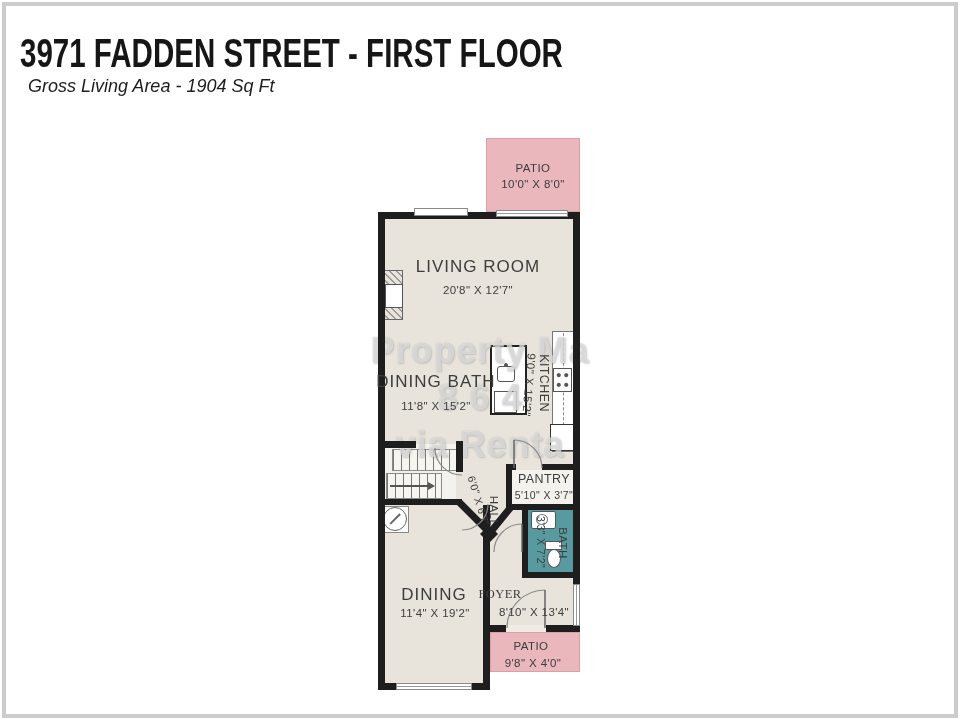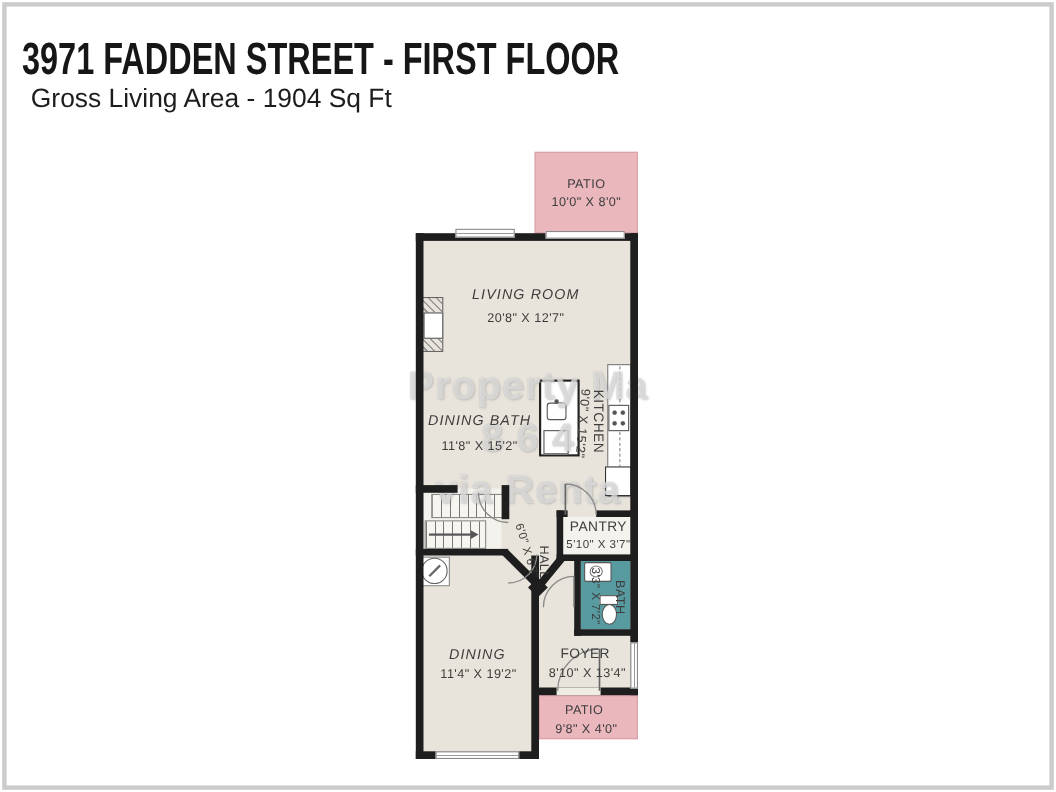--- a/index.html
+++ b/index.html
@@ -3,21 +3,21 @@
 <meta charset="utf-8">
 <style>
   html,body { margin:0; padding:0; background:#fff; }
   .canvas { position:relative; width:960px; height:720px; background:#ffffff; overflow:hidden;
             font-family:"Liberation Sans", sans-serif; }
   .frame { position:absolute; inset:2px; border:4px solid #cbcbcb; z-index:50; pointer-events:none; }
 
   
   .title { position:absolute; left:20px; top:30px; font-size:41px; font-weight:800; color:#161616;
            white-space:nowrap; transform:scaleX(0.72); transform-origin:left top; letter-spacing:0px; z-index:40; }
-  .sub { position:absolute; font-size:24px; color:#1d1d1d; white-space:nowrap; z-index:40; }
+  .sub { position:absolute; font-size:18px; color:#1d1d1d; white-space:nowrap; z-index:40;font-style:italic; }
   .sub1 { left:28px; top:76px; }
   .sub2 { left:30px; top:102px; }
 
   
   .fill { position:absolute; z-index:1; }
   .floor { background:#e8e4db; }
   .lightfloor { background:#f4f2ec; }
   .patio { background:#eab7bd; border:1px solid #d9a0a8; box-sizing:border-box; }
   .bathfill { background:#579ba1; }
   .wall { position:absolute; background:#1e1e1e; z-index:10; }
@@ -33,21 +33,21 @@
   .win { position:absolute; z-index:11; background:#fff; border:1px solid #8a8a8a; box-sizing:border-box; }
   .win-h { background-image:linear-gradient(180deg,transparent 44%,#999 44%,#999 58%,transparent 58%); }
   .win-v { background-image:linear-gradient(90deg,transparent 44%,#999 44%,#999 58%,transparent 58%); }
 
   svg.overlay { position:absolute; left:0; top:0; z-index:12; pointer-events:none; }
 
   
   .lbl { position:absolute; z-index:20; color:#3d3d3d; white-space:nowrap;
          transform:translate(-50%,-50%); letter-spacing:0.4px; text-align:center; }
   .nm { font-size:12.5px; } .dm { font-size:11.5px; }
-  .nm-big { font-size:13px; letter-spacing:1px;font-style:italic; }
+  .nm-big { font-size:17px; letter-spacing:1px; }
   .r90 { transform:translate(-50%,-50%) rotate(90deg); }
   .r95 { transform:translate(-50%,-50%) rotate(95deg); }
   .r73 { transform:translate(-50%,-50%) rotate(73deg); }
 
   
   .arrow-line { position:absolute; z-index:4; height:2px; background:#555; }
   .arrow-head { position:absolute; z-index:4; width:0; height:0;
                 border-left:7px solid #555; border-top:4px solid transparent; border-bottom:4px solid transparent; }
 
   
@@ -176,18 +176,18 @@
 
   <div class="lbl dm r90" style="left:494px;top:511px;">HALL</div>
   <div class="lbl r73" style="left:479px;top:501px;font-size:10.5px;">6'0" X 6'7"</div>
 
   <div class="lbl dm r90" style="left:563px;top:543px;">BATH</div>
   <div class="lbl r90" style="left:541px;top:542px;font-size:10.5px;">3'3" X 7'2"</div>
 
   <div class="lbl nm-big" style="left:434px;top:595px;">DINING</div>
   <div class="lbl dm" style="left:435px;top:613px;">11'4" X 19'2"</div>
 
-  <div class="lbl nm" style="left:532px;top:594px;">FOYER</div>
+  <div class="lbl nm" style="left:500px;top:594px;font-family:Liberation Serif, serif;">FOYER</div>
   <div class="lbl dm" style="left:534px;top:612px;">8'10" X 13'4"</div>
 
   <div class="lbl dm" style="left:531px;top:646px;">PATIO</div>
   <div class="lbl dm" style="left:533px;top:663px;">9'8" X 4'0"</div>
 </div>
 
 </body></html>

